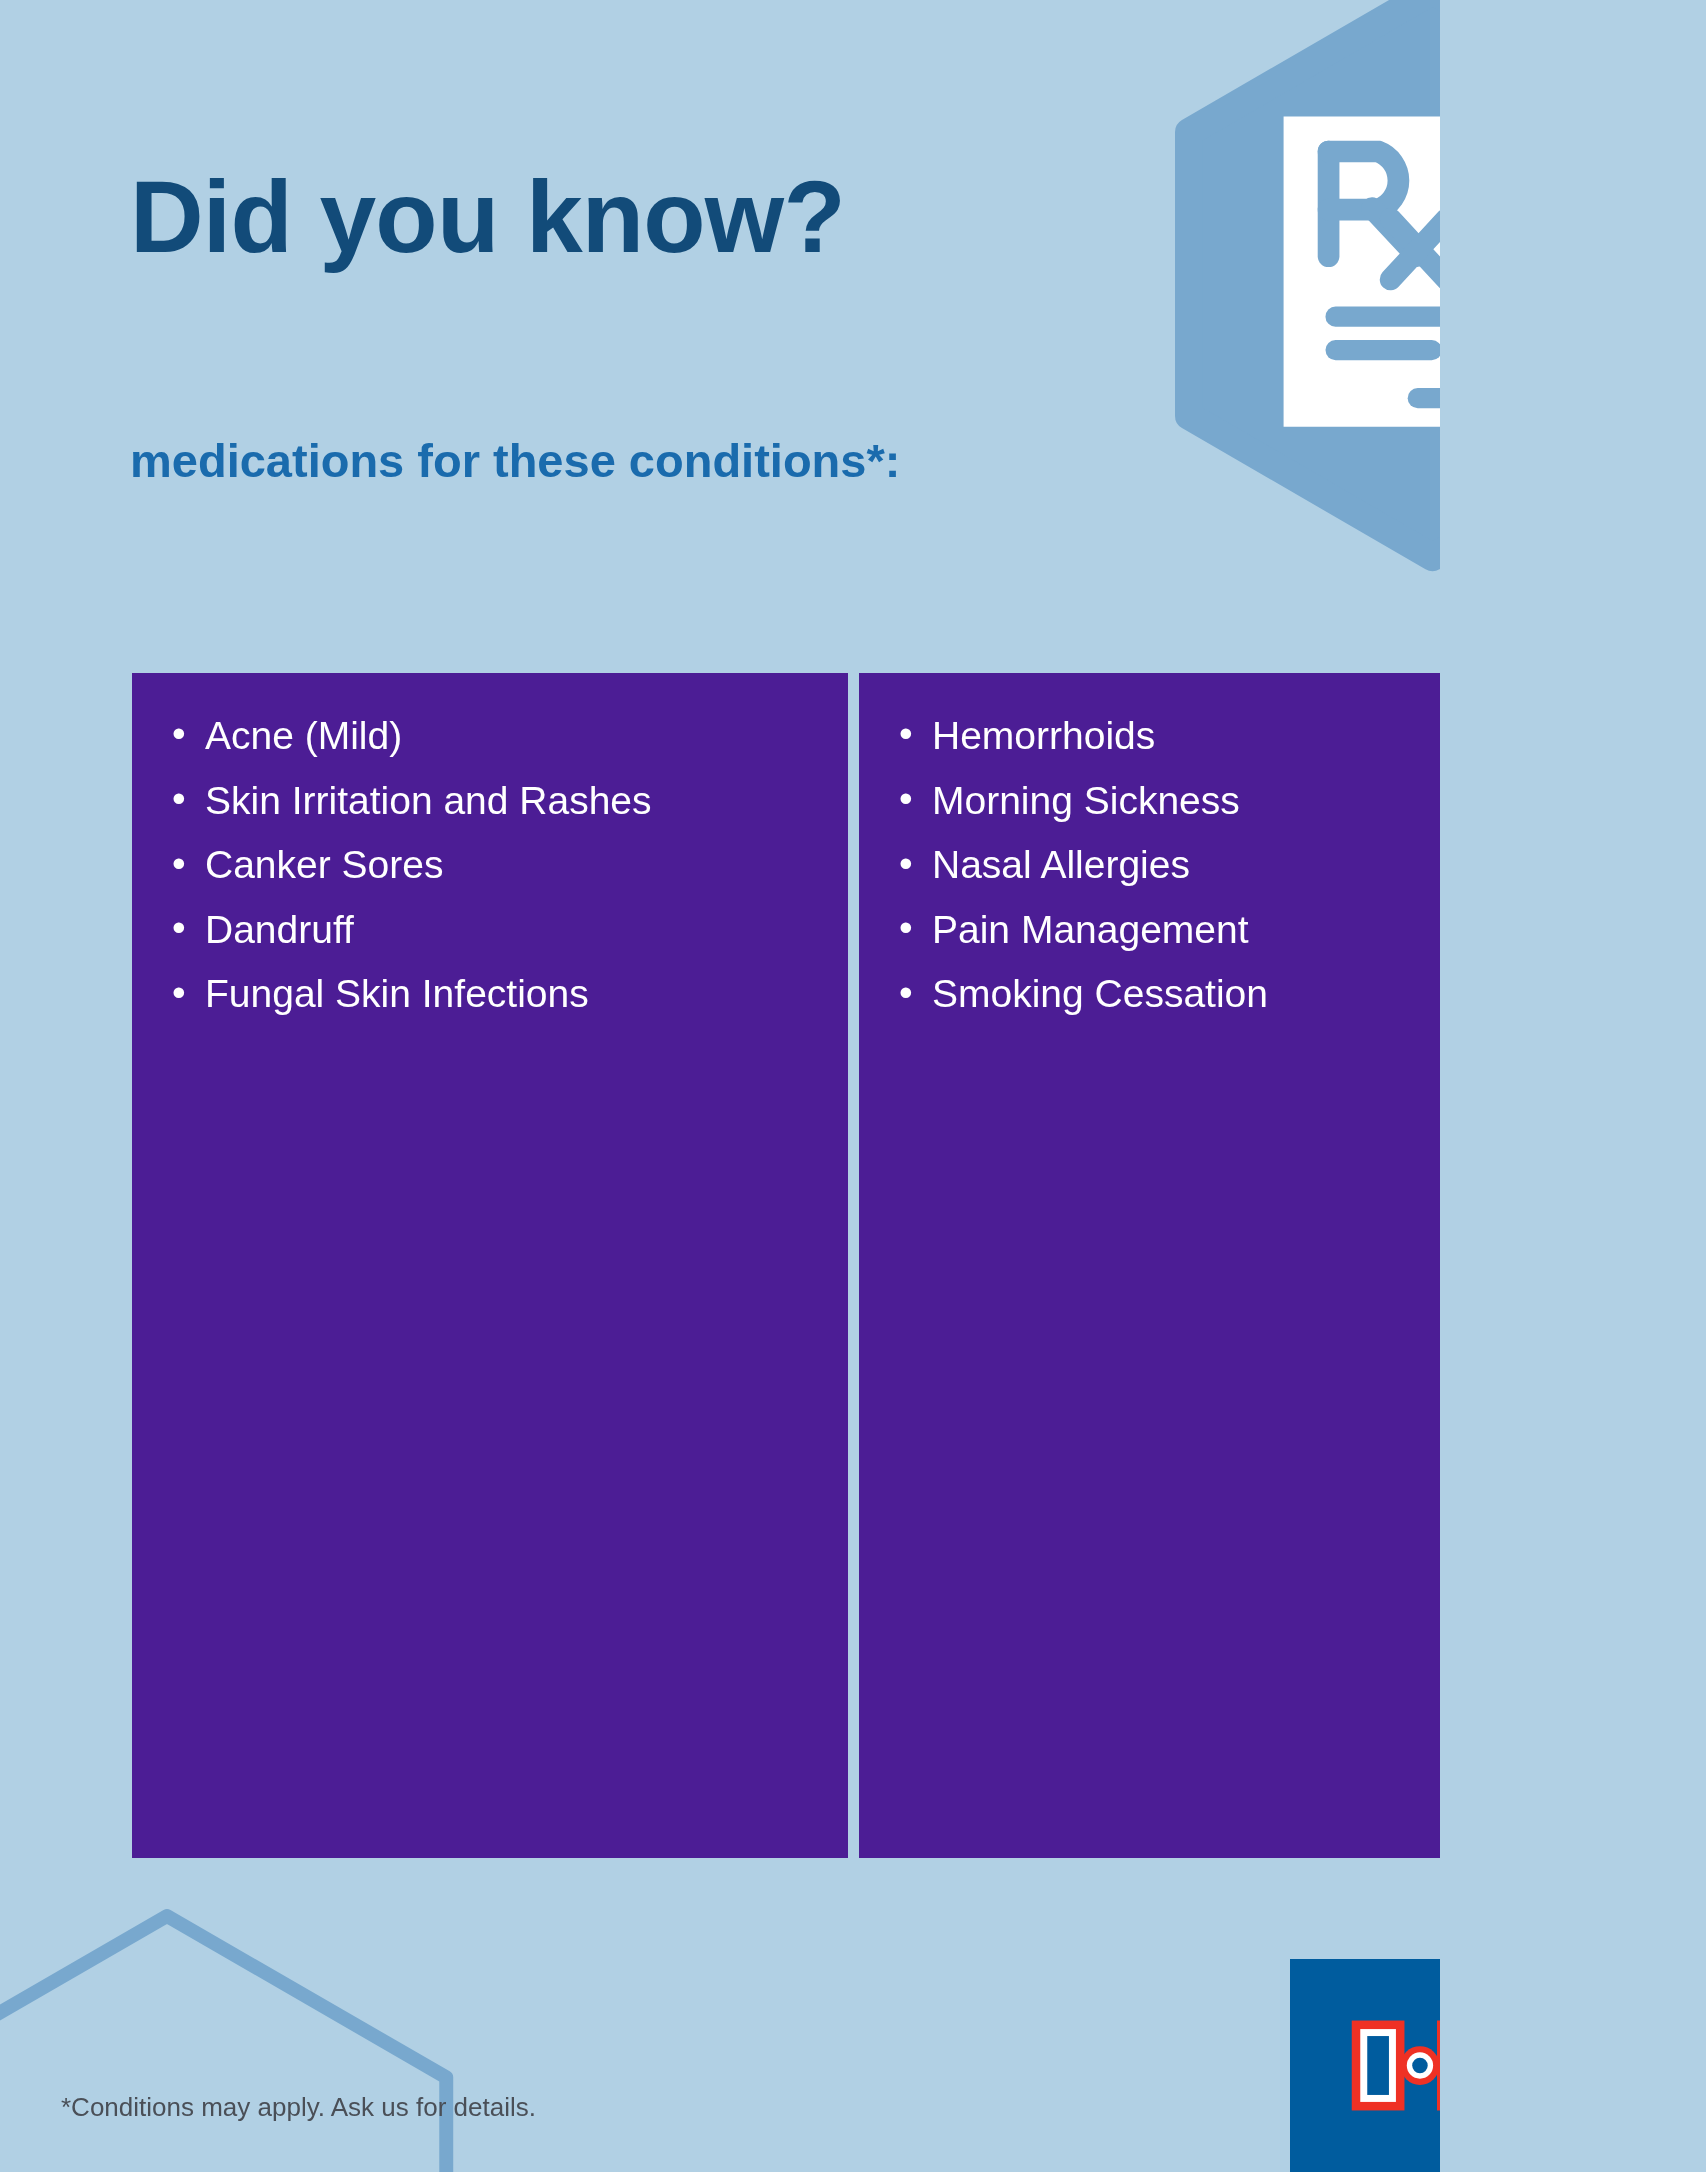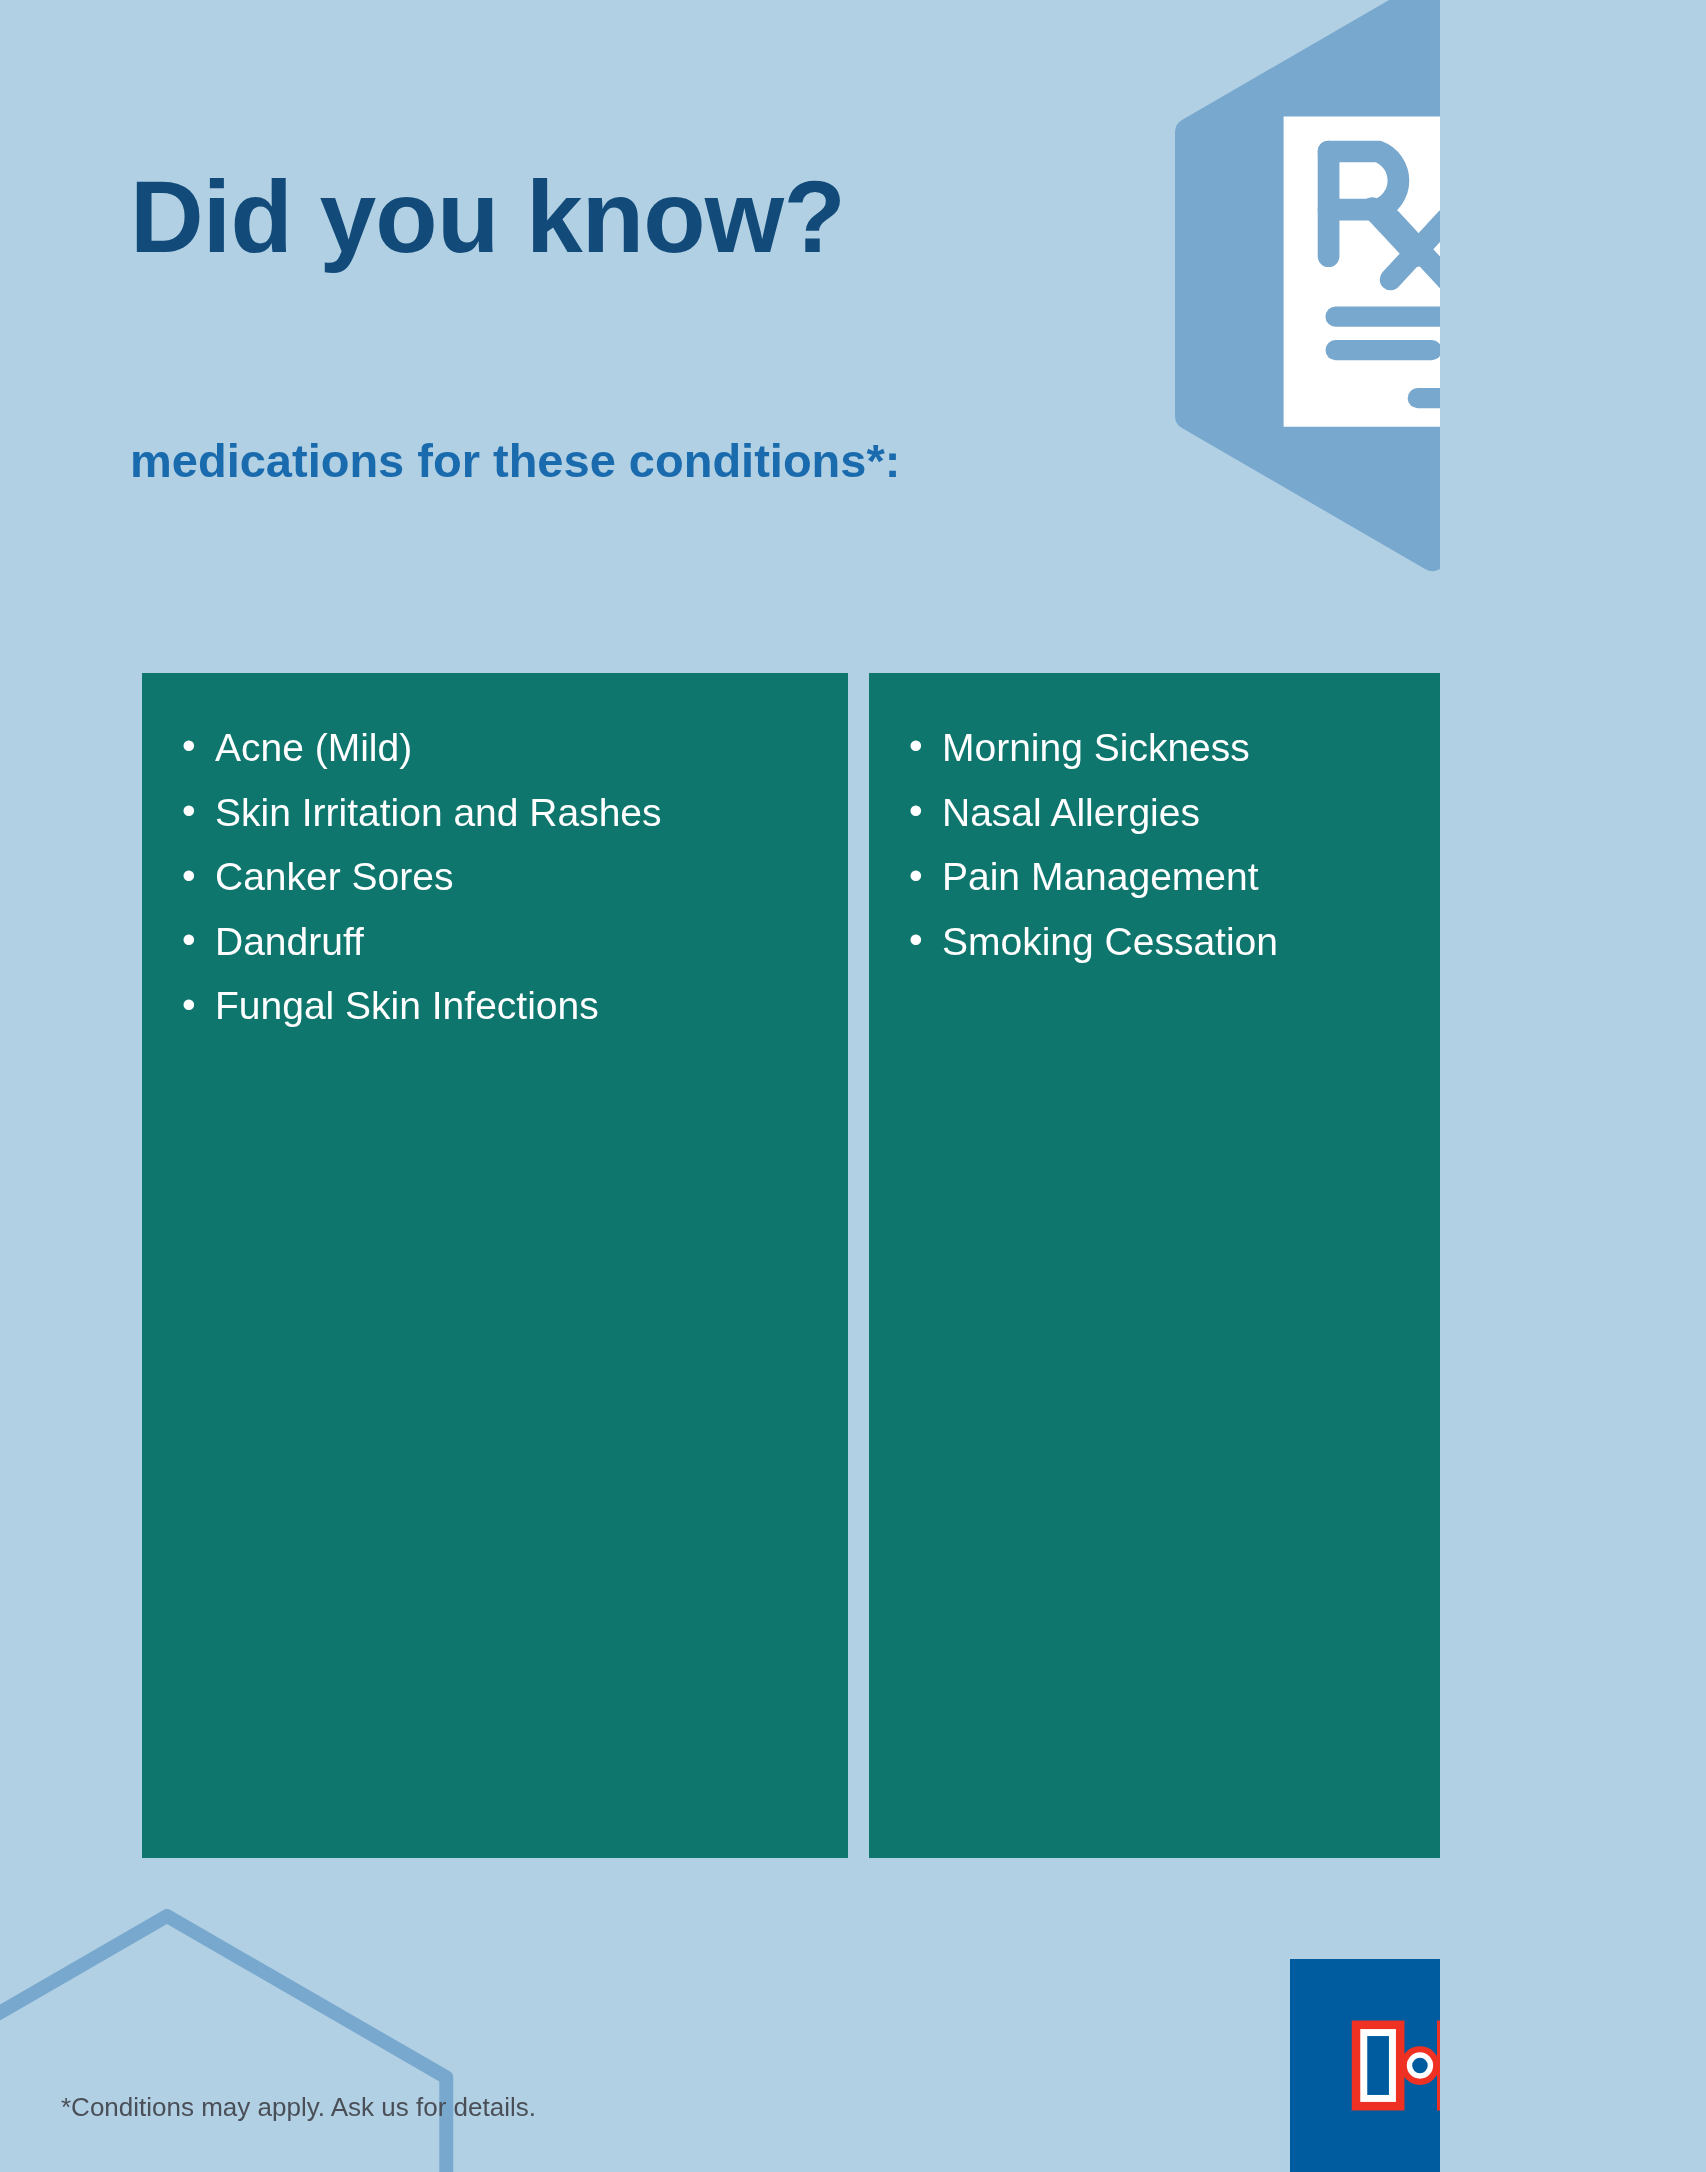--- a/index.html
+++ b/index.html
@@ -70,25 +70,24 @@
   .panels {
     position: absolute;
     left: 132px;
     top: 673px;
     width: 1443px;
     height: 1185px;
     display: flex;
     gap: 11px;
   }
   .panel {
-    background: #0f766e;
+    background: #4c1d95;
     flex: 1 1 0;
-    padding: 55px 0 0 0;
+    padding: 43px 0 0 0;
     box-sizing: border-box;
-    margin-left: 10px;
   }
   .cond-list {
     list-style: none;
     margin: 0;
     padding: 0 0 0 40px;
   }
   .cond-list li {
     color: #ffffff;
     font-size: 39px;
     line-height: 1.0;
@@ -187,20 +186,21 @@
         <li>Acne (Mild)</li>
         <li>Skin Irritation and Rashes</li>
         <li>Canker Sores</li>
         <li>Dandruff</li>
         <li>Fungal Skin Infections</li>
       </ul>
     </div>
 
     <div class="panel">
       <ul class="cond-list">
+        <li>Hemorrhoids</li>
         <li>Morning Sickness</li>
         <li>Nasal Allergies</li>
         <li>Pain Management</li>
         <li>Smoking Cessation</li>
       </ul>
     </div>
 
   </div>
 
   <div class="footnote">*Conditions may apply. Ask us for details.</div>

